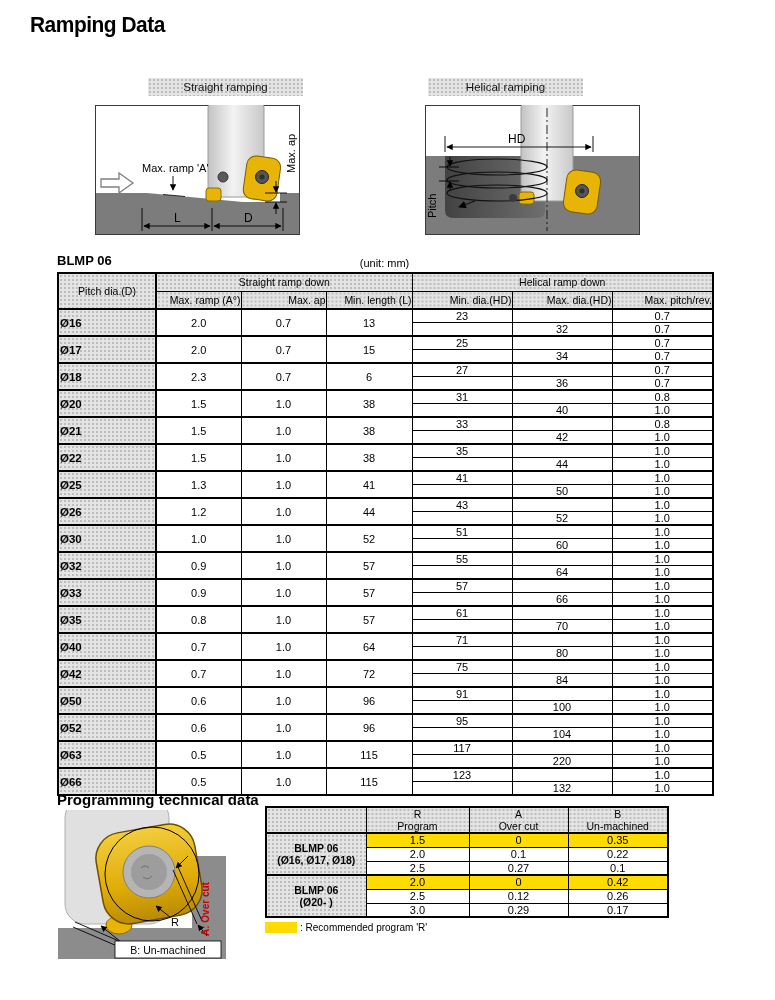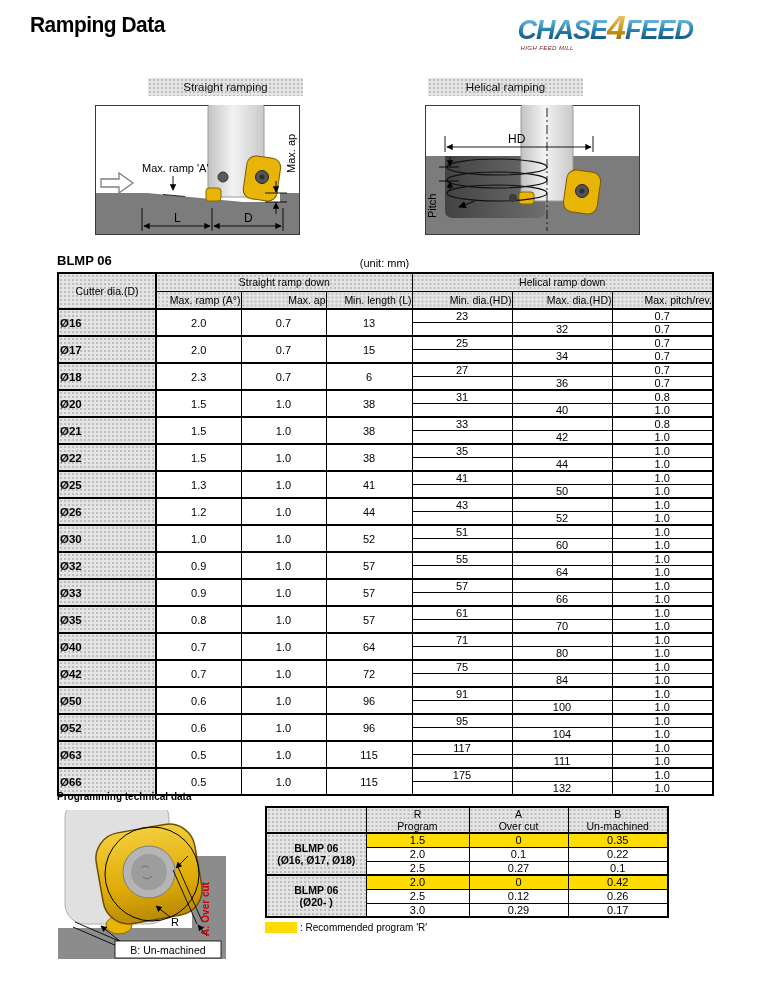--- a/index.html
+++ b/index.html
@@ -45,21 +45,21 @@
   .main-table { position:absolute; left:57px; top:272px; border:2px solid #000; }
   .main-table th, .main-table td { border:1px solid #000; padding:0; font-size:11px; text-align:center; overflow:hidden; }
   .main-table th { font-weight:normal; font-size:10.5px; }
   .main-table thead tr { height:18px; }
   .main-table thead tr:last-child th { border-bottom:2px solid #000;text-align:right; }
   .main-table tbody tr { height:13px; }
   .main-table tbody tr.rtop td { border-top:2px solid #000; }
   .main-table td.dia { text-align:left; padding-left:1px; font-weight:bold; font-size:11.5px; border-right:2px solid #000; }
   .main-table th.diahd { border-right:2px solid #000; }
 
-  .prog-heading { position:absolute; left:57px; top:791px; font-size:10px; font-weight:bold; }
+  .prog-heading { position:absolute; left:57px; top:791px; font-size:15px; font-weight:bold; }
   .prog-fig { position:absolute; left:57px; top:810px; }
 
   .prog-table { position:absolute; left:265px; top:806px; border:2px solid #000; }
   .prog-table th, .prog-table td { border:1px solid #000; padding:0; font-size:11px; text-align:center; overflow:hidden; }
   .prog-table th { font-weight:normal; font-size:10.5px; line-height:1.15; }
   .prog-table thead tr { height:26px; }
   .prog-table thead th { border-bottom:2px solid #000; }
   .prog-table tbody tr { height:14px; }
   .prog-table tbody tr.gstart td { border-top:2px solid #000; }
   .prog-table td.glabel { font-weight:bold; font-size:10.5px; line-height:1.2; }
@@ -72,24 +72,20 @@
   .red-label { fill:var(--overcut-red,#cc0000); font-weight:bold; }
   text { font-family:"Liberation Sans", sans-serif; }
 </style>
 </head>
 <body style="--highlight-yellow: #ffdc00; --insert-gold: #e8b507; --overcut-red: #cc0000; --ground-gray: #7c7c7c; --logo-blue: #15628f; --logo-gold: #c8960c;">
 
 <div class="page">
 
   <div class="title">Ramping Data</div>
 
-  <div class="logo">
-    <span class="logo-main"><span class="lg-blue">CHASE</span><span class="lg-gold">4</span><span class="lg-blue">FEED</span></span>
-    <span class="logo-tag">HIGH FEED MILL</span>
-  </div>
 
   <div class="badge stipple b-straight">Straight ramping</div>
   <div class="badge stipple b-helical">Helical ramping</div>
 
   <svg class="diag d-straight" width="205" height="130" viewBox="0 0 205 130">
     <defs>
       <marker id="arS" viewBox="0 0 10 10" refX="9" refY="5" markerWidth="7" markerHeight="7" orient="auto-start-reverse">
         <path d="M0,0 L10,5 L0,10 z" fill="#000"></path>
       </marker>
       <linearGradient id="toolGradS" x1="0" y1="0" x2="1" y2="0">
@@ -186,21 +182,21 @@
       <col style="width:98px">
         <col style="width:85px">
         <col style="width:85px">
         <col style="width:86px">
       <col style="width:100px">
         <col style="width:100px">
         <col style="width:101px">
     </colgroup>
     <thead>
       <tr>
-        <th rowspan="2" class="stipple diahd">Cutter dia.(D)</th>
+        <th rowspan="2" class="stipple diahd">Pitch dia.(D)</th>
         <th colspan="3" class="stipple">Straight ramp down</th>
         <th colspan="3" class="stipple">Helical ramp down</th>
       </tr>
       <tr>
         <th class="stipple">Max. ramp (A°)</th>
         <th class="stipple">Max. ap</th>
         <th class="stipple">Min. length (L)</th>
         <th class="stipple">Min. dia.(HD)</th>
         <th class="stipple">Max. dia.(HD)</th>
         <th class="stipple">Max. pitch/rev.</th>
@@ -435,29 +431,29 @@
           <td class="dia stipple" rowspan="2">Ø63</td>
           <td rowspan="2">0.5</td>
           <td rowspan="2">1.0</td>
           <td rowspan="2">115</td>
           <td>117</td>
           <td></td>
           <td>1.0</td>
         </tr>
         <tr>
           <td></td>
-          <td>111</td>
+          <td>220</td>
           <td>1.0</td>
         </tr>
         <tr class="rtop">
           <td class="dia stipple" rowspan="2">Ø66</td>
           <td rowspan="2">0.5</td>
           <td rowspan="2">1.0</td>
           <td rowspan="2">115</td>
-          <td>175</td>
+          <td>123</td>
           <td></td>
           <td>1.0</td>
         </tr>
         <tr>
           <td></td>
           <td>132</td>
           <td>1.0</td>
         </tr>
       </tbody>
   </table>

